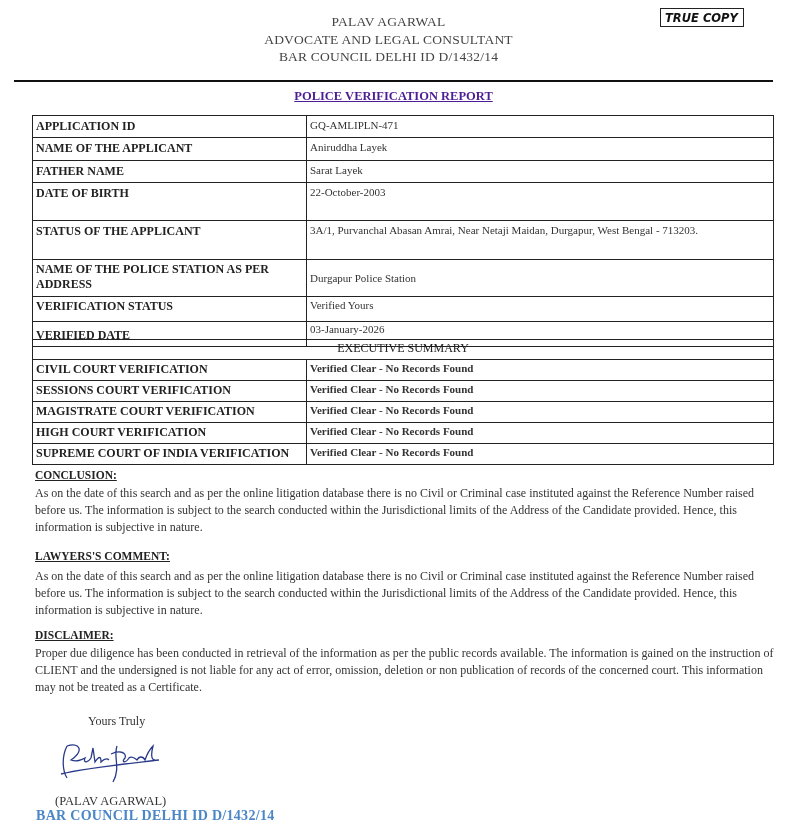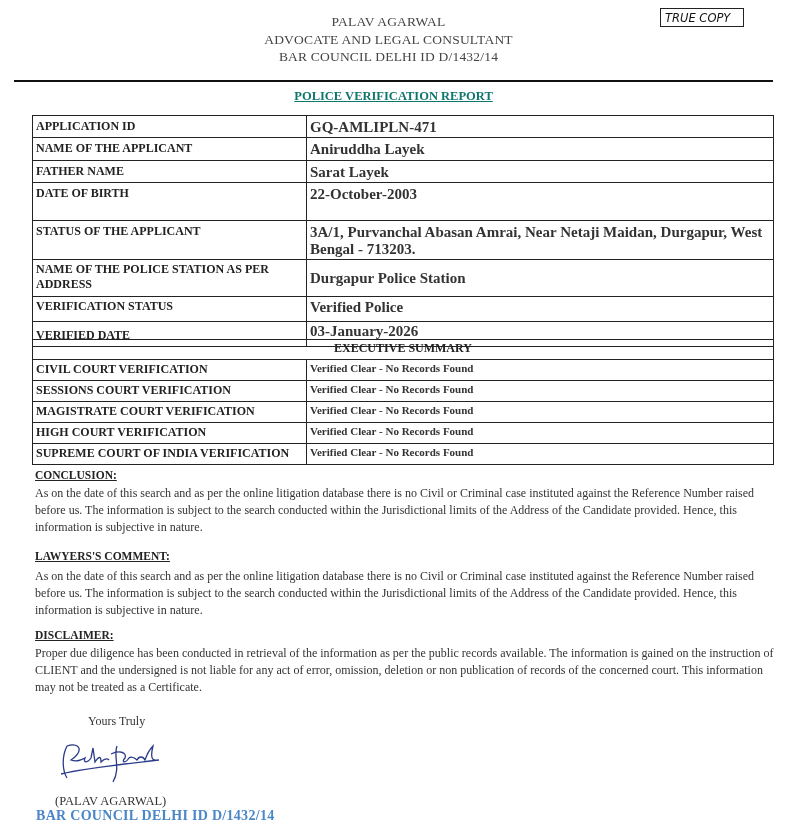--- a/index.html
+++ b/index.html
@@ -1,32 +1,32 @@
 <!DOCTYPE html>
 <html><head>
 <meta charset="utf-8">
 <style>
   html, body { margin: 0; padding: 0; background: #ffffff; }
   body { width: 787px; height: 831px; position: relative; overflow: hidden; font-family: "Liberation Serif", serif; color: #222; }
   .hdr { position: absolute; left: 0; width: 787px; text-align: center; font-size: 13.5px; color: #444; letter-spacing: 0.2px; }
   .hdr1 { top: 14px; left: -5px; }
   .hdr2 { top: 32px; left: -5px; }
   .hdr3 { top: 49px; left: -5px; }
-  .truecopy { position: absolute; left: 660px; top: 8px; width: 84px; height: 19px; border: 1.5px solid #222; font-family: "DejaVu Sans", sans-serif; font-weight: normal; font-style: italic; font-size: 11.5px; line-height: 19px; padding-left: 4px; box-sizing: border-box; color: #111; }
+  .truecopy { position: absolute; left: 660px; top: 8px; width: 84px; height: 19px; border: 1.5px solid #222; font-family: "DejaVu Sans", sans-serif; font-weight: bold; font-style: italic; font-size: 11.5px; line-height: 19px; padding-left: 4px; box-sizing: border-box; color: #111; }
   .rule { position: absolute; left: 14px; top: 80px; width: 759px; height: 0; border-top: 2px solid #111; }
-  .title { position: absolute; top: 89px; left: 0; width: 787px; text-align: center; font-weight: bold; font-size: 12.5px; text-decoration: underline; color: #0f766e; }
+  .title { position: absolute; top: 89px; left: 0; width: 787px; text-align: center; font-weight: bold; font-size: 12.5px; text-decoration: underline; color: #4c1d95; }
   table { border-collapse: collapse; position: absolute; left: 32px; }
   td { border: 1.5px solid #222; font-size: 12px; padding: 0 3px; vertical-align: top; }
   .t1 { top: 115px; width: 742px; }
   .t1 td.k { width: 267px; font-weight: bold; color: #222; }
-  .t1 td.v { font-weight: bold; color: #333; font-size: 15px; }
+  .t1 td.v { font-weight: normal; color: #333; font-size: 11px; }
   .t2 { top: 339px; width: 742px; }
   .t2 td.k { width: 267px; font-weight: bold; }
   .t2 td.v { text-align: left; font-weight: bold; font-size: 11px; color: #333; }
-  .t2 td.head { text-align: center; font-weight: bold; }
+  .t2 td.head { text-align: center; font-weight: normal; }
   .sec-h { position: absolute; left: 35px; font-weight: bold; font-size: 11.5px; text-decoration: underline; color: #222; }
   .para { position: absolute; left: 35px; width: 740px; font-size: 12px; line-height: 17px; color: #333; }
   .yours { position: absolute; left: 88px; top: 714px; font-size: 12px; color: #333; }
   .sig { position: absolute; left: 55px; top: 738px; }
   .signame { position: absolute; left: 55px; top: 794px; font-size: 12.5px; color: #333; }
   .barid { position: absolute; left: 36px; top: 808px; font-size: 14px; font-weight: bold; color: #4a86c8; letter-spacing: 0.3px; }
 </style>
 </head>
 <body>
 
@@ -59,21 +59,21 @@
   <tr style="height:39px">
     <td class="k" style="padding-top:3px">STATUS OF THE APPLICANT</td>
     <td class="v" style="padding-top:3px">3A/1, Purvanchal Abasan Amrai, Near Netaji Maidan, Durgapur, West Bengal - 713203.</td>
   </tr>
   <tr style="height:37px">
     <td class="k" style="padding-top:2px;line-height:15px">NAME OF THE POLICE STATION AS PER ADDRESS</td>
     <td class="v" style="vertical-align:middle">Durgapur Police Station</td>
   </tr>
   <tr style="height:25px">
     <td class="k" style="padding-top:2px">VERIFICATION STATUS</td>
-    <td class="v" style="padding-top:2px">Verified Police</td>
+    <td class="v" style="padding-top:2px">Verified Yours</td>
   </tr>
   <tr style="height:25px">
     <td class="k" style="vertical-align:bottom;padding-bottom:3px">VERIFIED DATE</td>
     <td class="v" style="padding-top:1px">03-January-2026</td>
   </tr>
 </tbody>
   </table>
 
 <table class="t2">
   <tbody>

